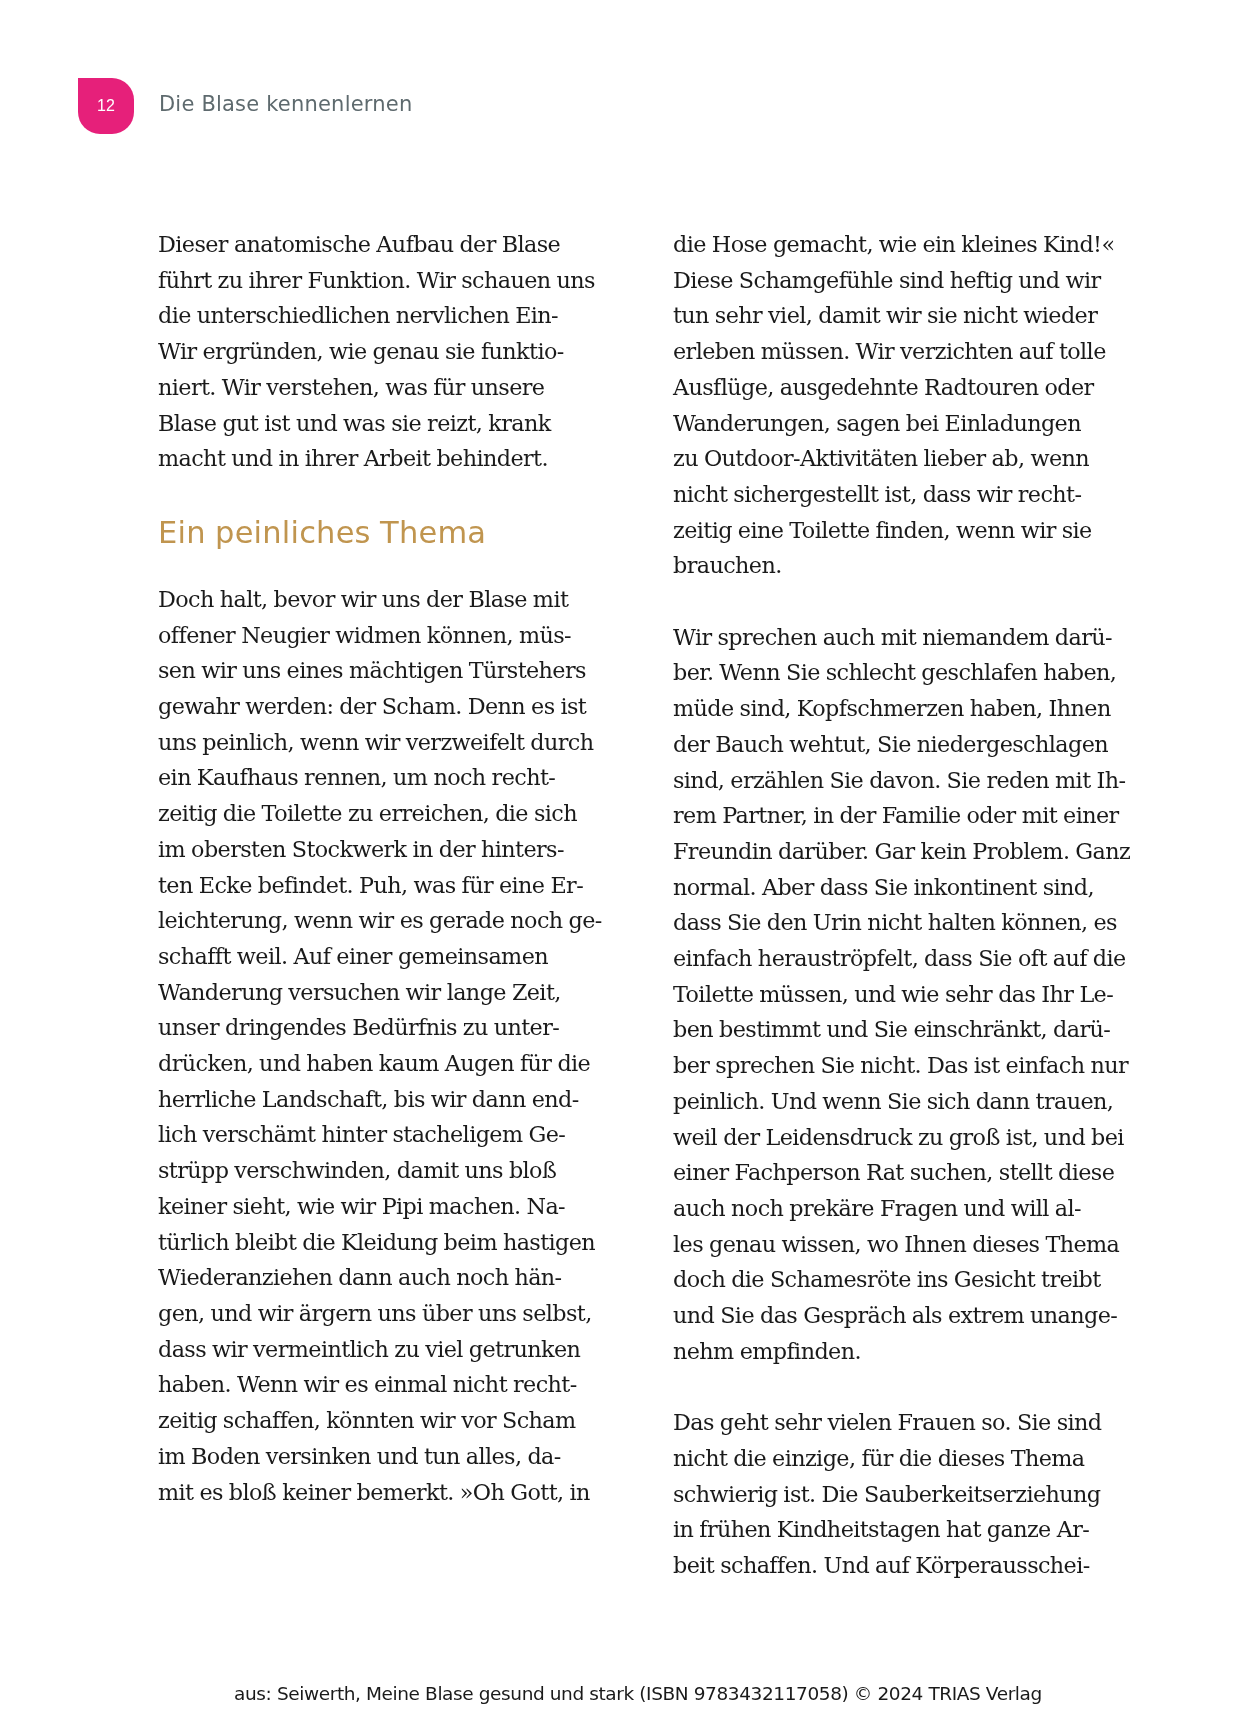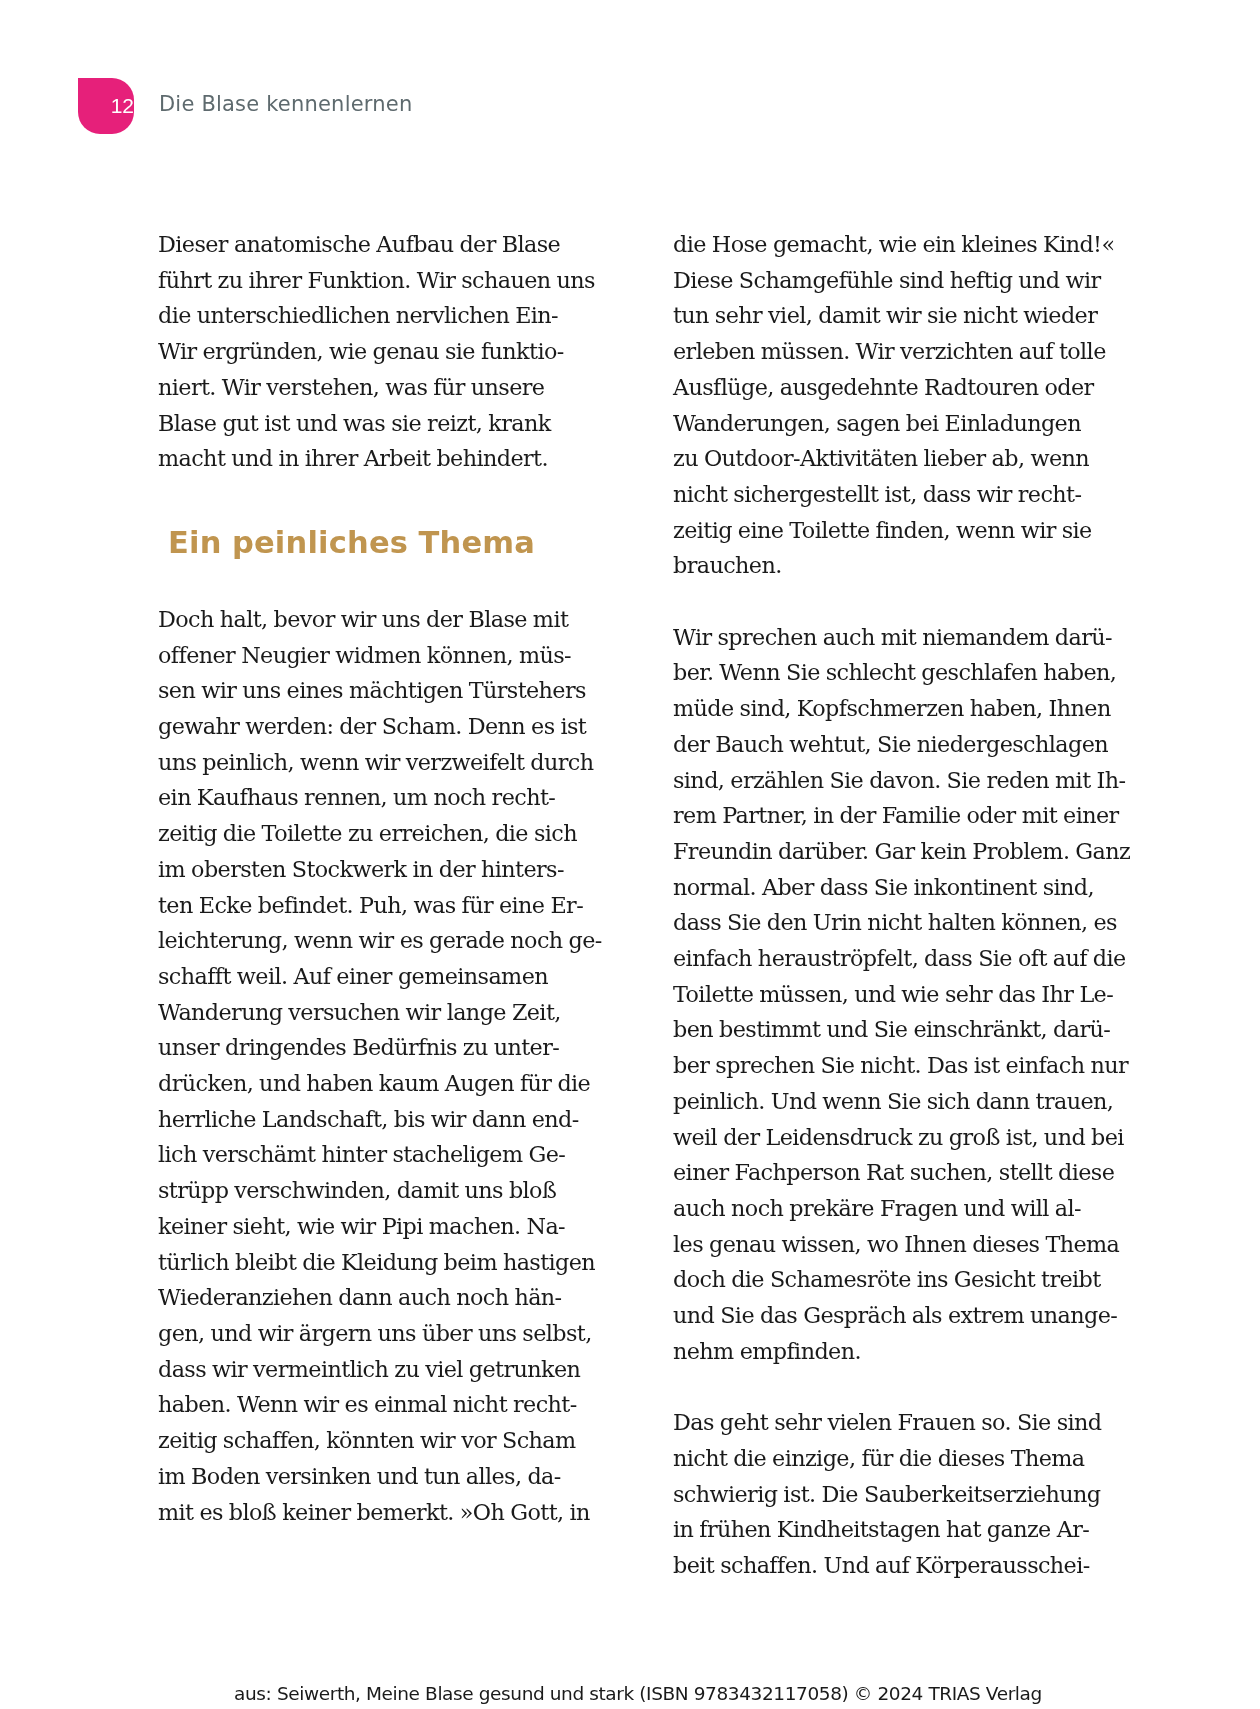--- a/index.html
+++ b/index.html
@@ -1,40 +1,40 @@
 <!DOCTYPE html>
 <html><head>
 <meta charset="utf-8">
 <style>
   html, body { margin:0; padding:0; background:#ffffff; }
   body { width:1260px; height:1709px; position:relative; overflow:hidden; }
   .page-badge {
     position:absolute; left:78px; top:78px; width:56px; height:56px;
     background:#e6207a; border-radius:0 22px 22px 22px;
-    color:#ffffff; font-family:"Liberation Sans", sans-serif; font-size:21px;
-    display:flex; align-items:center; justify-content:flex-end;
+    color:#ffffff; font-family:"Liberation Sans", sans-serif; font-size:16px;
+    display:flex; align-items:center; justify-content:center;
   }
   .running-head {
     position:absolute; left:159px; top:92px;
     font-family:"DejaVu Sans", sans-serif; font-size:21px; color:#5e6a6e;
     letter-spacing:0.2px;
     text-align:center;
   }
   .col {
     position:absolute; top:227px; width:470px;
     font-family:"DejaVu Serif", serif; font-size:22.3px; line-height:35.7px;
     color:#1a1a1a; letter-spacing:-0.6px; word-spacing:-0.5px;
   }
   .col-left { left:158px; }
   .col-right { left:673px; }
   .line { display:block; white-space:nowrap; }
   .para-gap { height:35.7px; }
   .heading {
     font-family:"DejaVu Sans", sans-serif; font-size:30.5px; color:#c0954f;
-    font-weight:bold; margin:10px; line-height:36px; letter-spacing:0.2px;
+    font-weight:normal; margin:0; line-height:36px; letter-spacing:0.2px;
     padding-top:38px; padding-bottom:31px;
   }
   .footer {
     position:absolute; left:8px; width:1260px; top:1683px; text-align:center;
     font-family:"DejaVu Sans", sans-serif; font-size:18.5px; color:#1a1a1a;
     letter-spacing:-0.4px;
   }
 </style>
 </head>
 <body>

